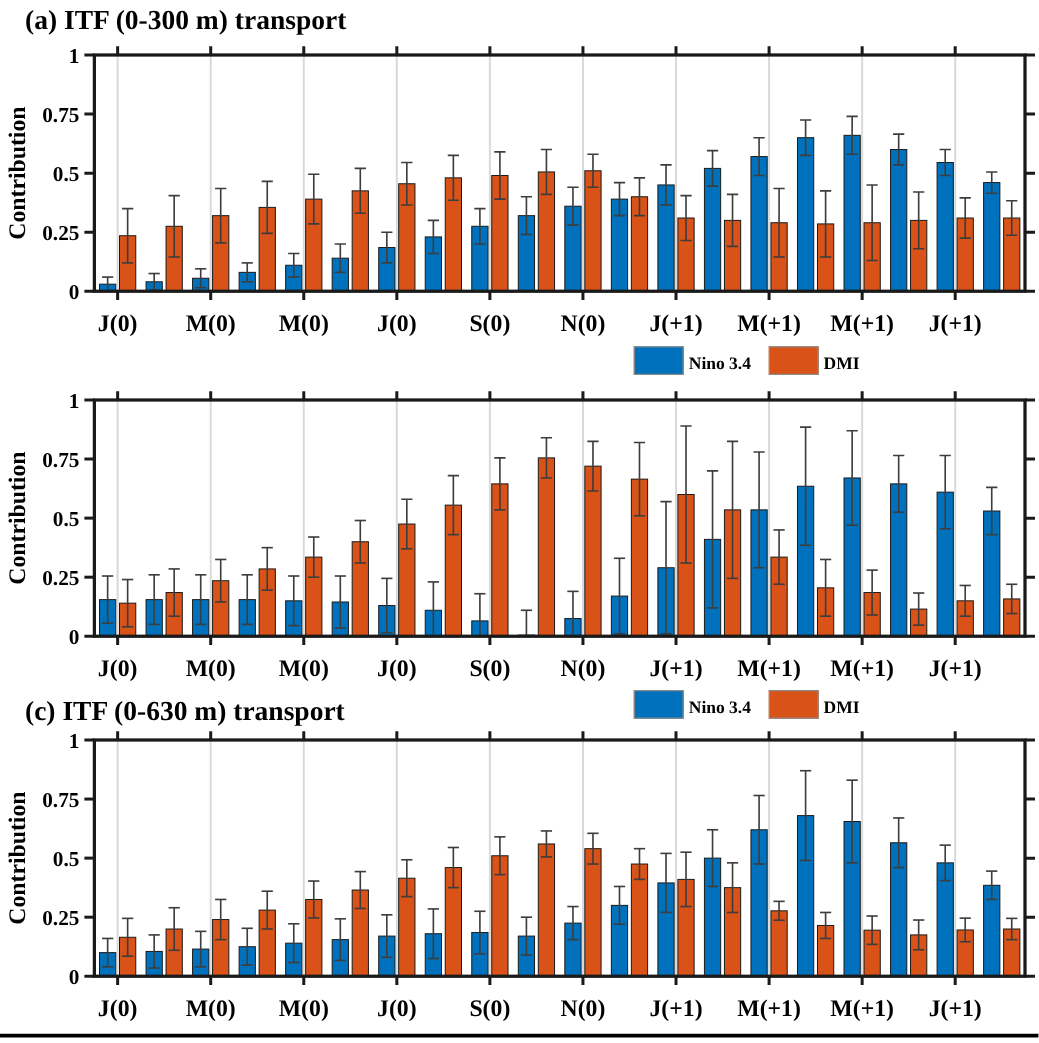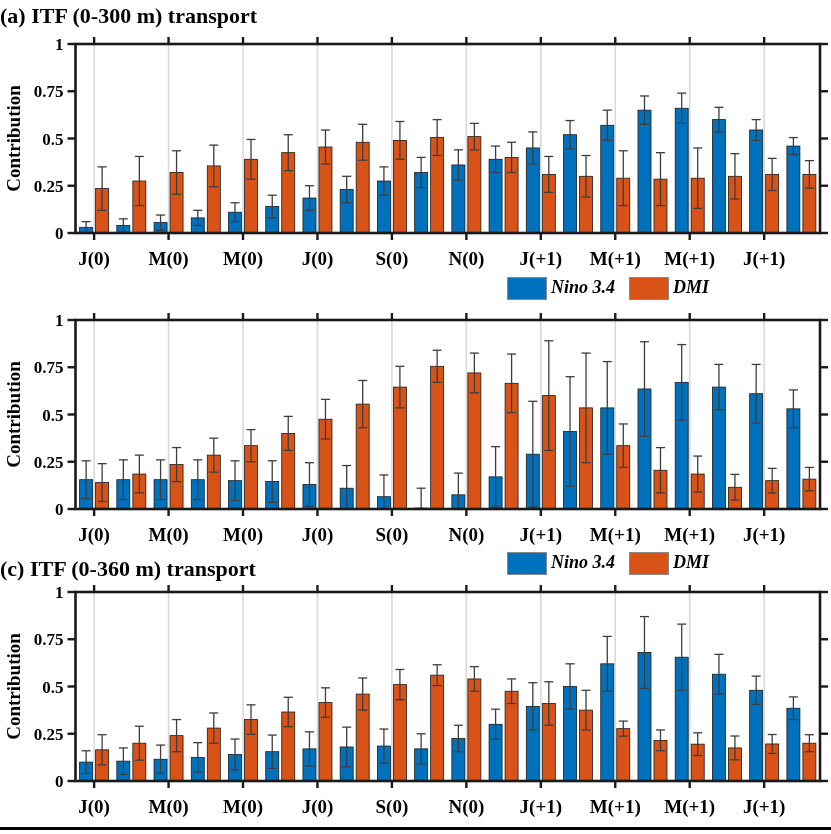--- a/index.html
+++ b/index.html
@@ -4,28 +4,28 @@
 <style>
   html,body{margin:0;padding:0;background:#fff;}
   .figure{
     position:relative;
     width:831px;height:834px;
     background:#ffffff;
     font-family:"Liberation Serif","DejaVu Serif",serif;
     overflow:hidden;
   }
   .panel-title{
-    position:absolute;left:0;
+    position:absolute;left:20px;
     font-weight:bold;font-size:22px;color:#000;
     letter-spacing:0px;white-space:nowrap;
   }
   .legend{
     position:absolute;left:507px;
-    display:flex;align-items:flex-start;
-    font-weight:bold;font-size:18px;color:#000;font-style:italic;
+    display:flex;align-items:flex-end;
+    font-weight:bold;font-size:14px;color:#000;
   }
   .legend .swatch{
     display:inline-block;width:40px;height:23px;
     border:1px solid #8a8a8a;box-sizing:border-box;
   }
   .legend .swatch+.lbl{margin-left:4px;}
   .legend .lbl+.swatch{margin-left:14px;}
   .chart-svg{position:absolute;left:0;width:831px;height:250px;}
   #svg-a{top:30px;}
   #svg-b{top:306px;}
@@ -648,21 +648,21 @@
       <text x="63.5" y="114.5" text-anchor="end" font-size="17px" font-weight="bold" fill="#000000">0.5</text>
       <line x1="67.5" x2="75.5" y1="61.25" y2="61.25" stroke="#1a1a1a" stroke-width="2.4"></line>
       <line x1="820" x2="828" y1="61.25" y2="61.25" stroke="#1a1a1a" stroke-width="2.4"></line>
       <text x="63.5" y="67.25" text-anchor="end" font-size="17px" font-weight="bold" fill="#000000">0.75</text>
       <line x1="67.5" x2="75.5" y1="14" y2="14" stroke="#1a1a1a" stroke-width="2.4"></line>
       <line x1="820" x2="828" y1="14" y2="14" stroke="#1a1a1a" stroke-width="2.4"></line>
       <text x="63.5" y="20" text-anchor="end" font-size="17px" font-weight="bold" fill="#000000">1</text>
       <text x="20" y="108.5" text-anchor="middle" font-size="19px" font-weight="bold" fill="#000000" transform="rotate(-90 20 108.5)">Contribution</text>
     </svg>
 
-  <div class="panel-title" style="top:556px">(c) ITF (0-360 m) transport</div>
+  <div class="panel-title" style="top:556px">(c) ITF (0-630 m) transport</div>
   <div class="legend" style="top:552px">
     <span class="swatch" style="background: rgb(0, 114, 189);"></span>
     <span class="lbl">Nino 3.4</span>
     <span class="swatch" style="background: rgb(217, 83, 25);"></span>
     <span class="lbl">DMI</span>
   </div>
   <svg id="svg-c" class="chart-svg" viewBox="0 0 831 250" xmlns="http://www.w3.org/2000/svg">
       <line x1="94.1125" x2="94.1125" y1="14" y2="203" stroke="#d9d9d9" stroke-width="1.6"></line>
       <line x1="168.5625" x2="168.5625" y1="14" y2="203" stroke="#d9d9d9" stroke-width="1.6"></line>
       <line x1="243.01250000000002" x2="243.01250000000002" y1="14" y2="203" stroke="#d9d9d9" stroke-width="1.6"></line>

